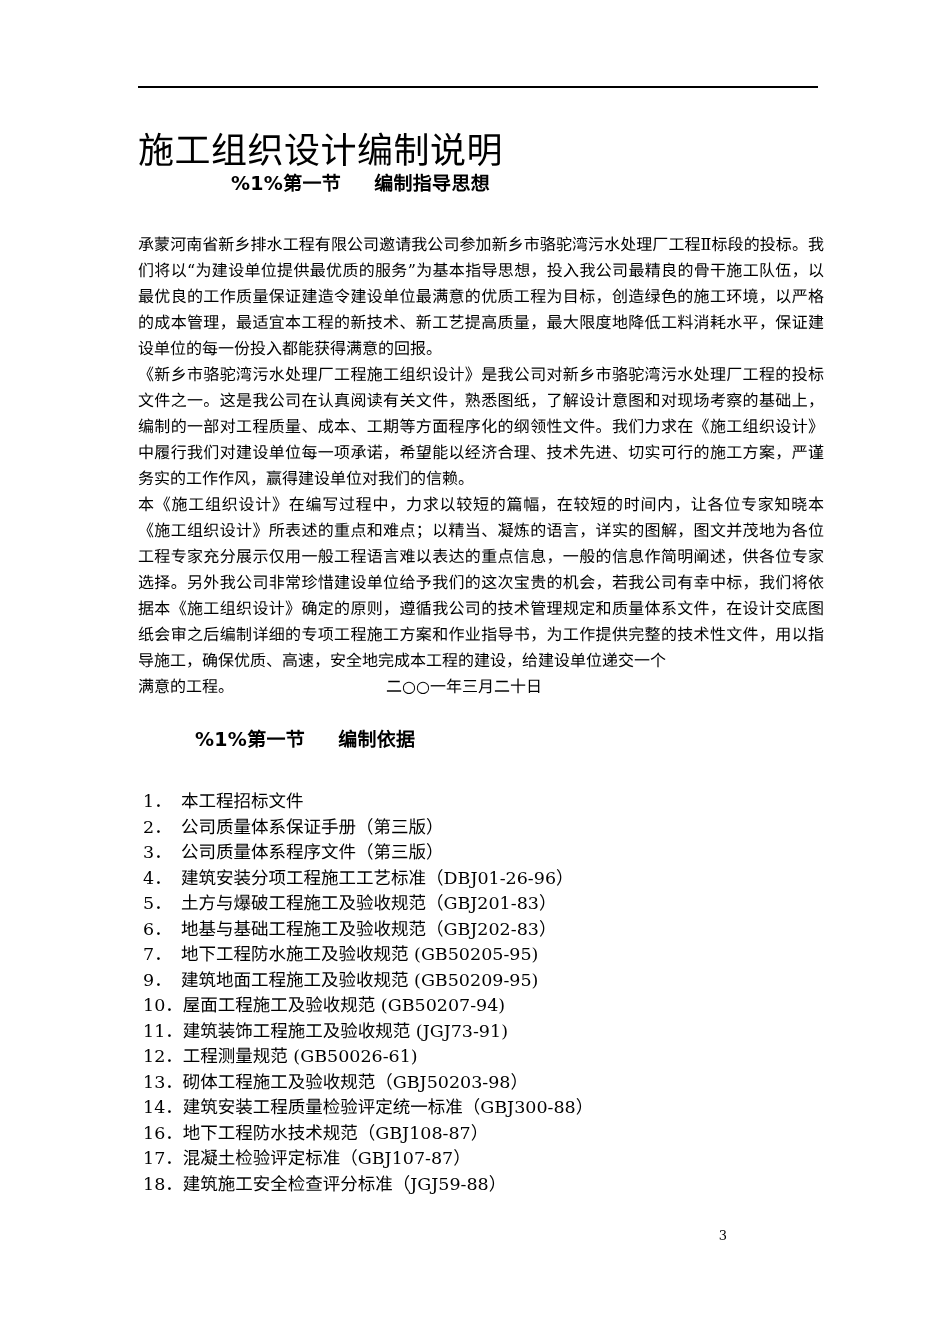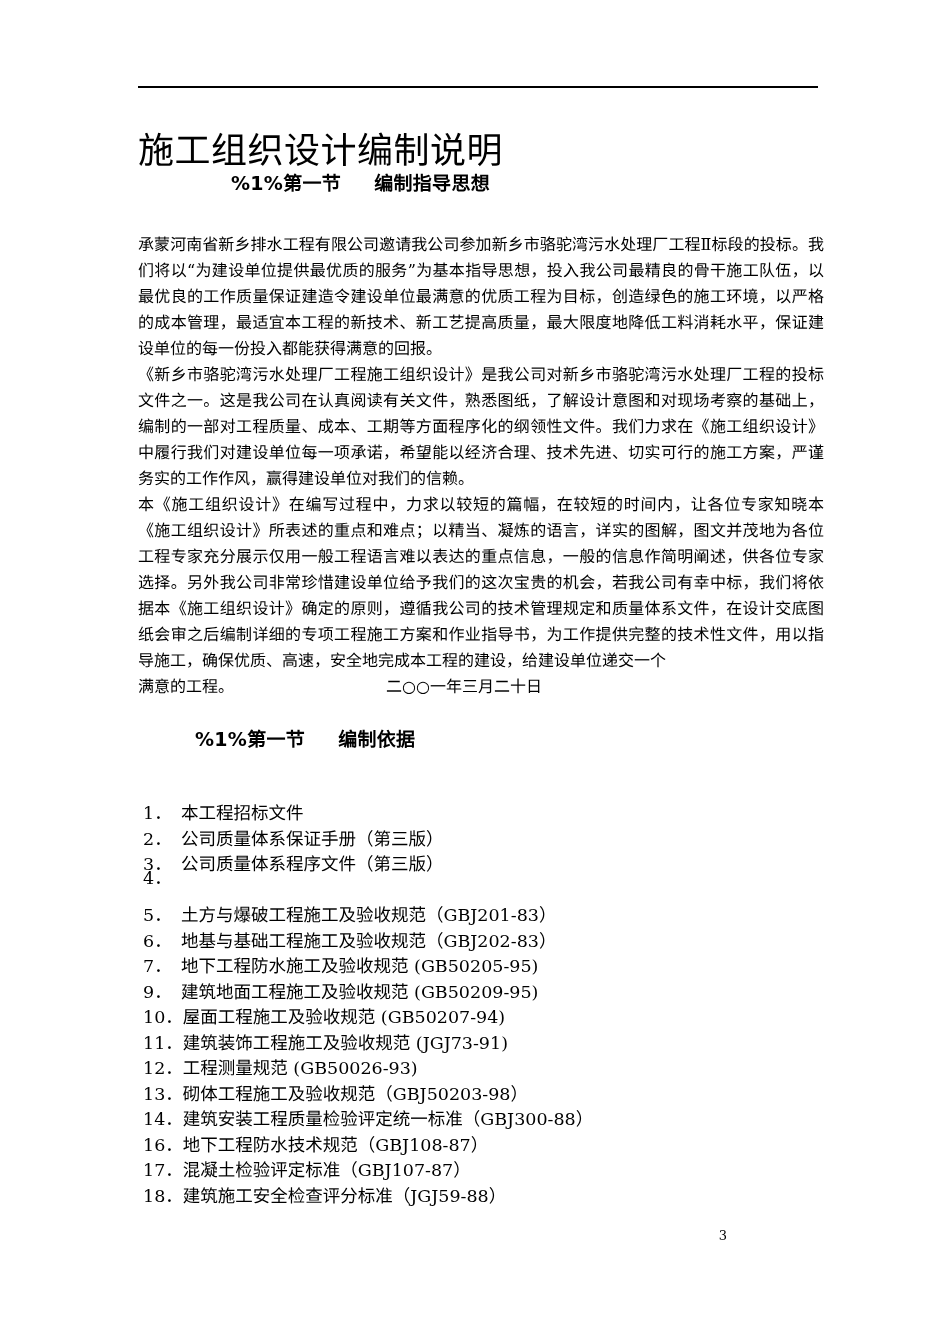--- a/index.html
+++ b/index.html
@@ -92,21 +92,20 @@
   }
   .ref-num {
     flex: 0 0 auto;
     min-width: 38px;
     font-family: "DejaVu Serif", "Liberation Serif", serif;
     white-space: nowrap;
   }
   .ref-text {
     flex: 0 1 auto;
     white-space: nowrap;
-    margin-top: 12px;
   }
 
   
   .page-number {
     position: absolute;
     right: 133px;
     top: 1228px;
     font-size: 13px;
     line-height: 16px;
     text-align: right;
@@ -140,20 +139,21 @@
     <li class="ref-item">
       <span class="ref-num">2．</span>
       <span class="ref-text">公司质量体系保证手册（第三版）</span>
     </li>
     <li class="ref-item">
       <span class="ref-num">3．</span>
       <span class="ref-text">公司质量体系程序文件（第三版）</span>
     </li>
     <li class="ref-item">
       <span class="ref-num">4．</span>
+      <span class="ref-text">建筑安装分项工程施工工艺标准（DBJ01-26-96）</span>
     </li>
     <li class="ref-item">
       <span class="ref-num">5．</span>
       <span class="ref-text">土方与爆破工程施工及验收规范（GBJ201-83）</span>
     </li>
     <li class="ref-item">
       <span class="ref-num">6．</span>
       <span class="ref-text">地基与基础工程施工及验收规范（GBJ202-83）</span>
     </li>
     <li class="ref-item">
@@ -167,21 +167,21 @@
     <li class="ref-item">
       <span class="ref-num">10．</span>
       <span class="ref-text">屋面工程施工及验收规范 (GB50207-94)</span>
     </li>
     <li class="ref-item">
       <span class="ref-num">11．</span>
       <span class="ref-text">建筑装饰工程施工及验收规范 (JGJ73-91)</span>
     </li>
     <li class="ref-item">
       <span class="ref-num">12．</span>
-      <span class="ref-text">工程测量规范 (GB50026-93)</span>
+      <span class="ref-text">工程测量规范 (GB50026-61)</span>
     </li>
     <li class="ref-item">
       <span class="ref-num">13．</span>
       <span class="ref-text">砌体工程施工及验收规范（GBJ50203-98）</span>
     </li>
     <li class="ref-item">
       <span class="ref-num">14．</span>
       <span class="ref-text">建筑安装工程质量检验评定统一标准（GBJ300-88）</span>
     </li>
     <li class="ref-item">

